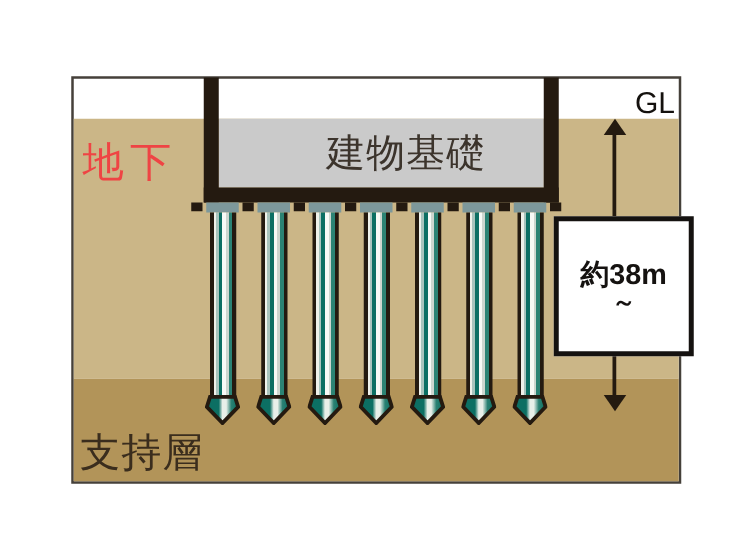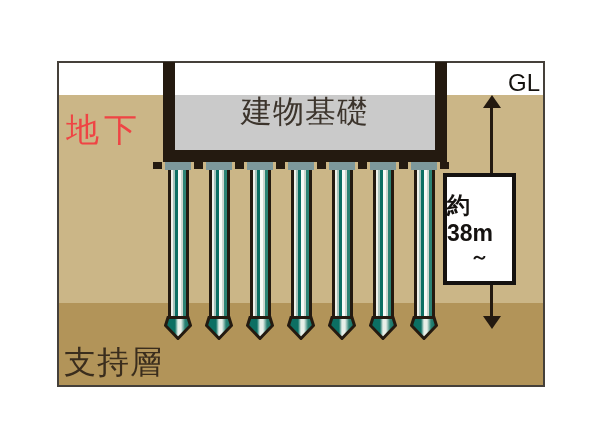--- a/index.html
+++ b/index.html
@@ -19,23 +19,23 @@
   
   .soil-upper   { left:59px; top:95px;  width:484px; height:208px; background:var(--soil-upper,#cbb687); }
   .soil-support { left:59px; top:303px; width:484px; height:82px;  background:var(--soil-support,#b29459); }
 
   
   .bldg-interior { left:175px; top:95px; width:260px; height:55px; background:var(--foundation-slab,#cacaca); }
   .bldg-wall-left  { left:163px; top:62px; width:12px; height:100px; background:var(--structure,#241a10); }
   .bldg-wall-right { left:435px; top:62px; width:12px; height:100px; background:var(--structure,#241a10); }
   .bldg-base { left:163px; top:150px; width:284px; height:12px; background:var(--structure,#241a10); }
   .foundation-label {
-    left:175px; top:84px; width:260px; height:55px;
+    left:175px; top:95px; width:260px; height:55px;
     display:flex; align-items:center; justify-content:center;
-    font-size:31px; letter-spacing:1px; color:#3c342c;
+    font-size:31px; letter-spacing:1px; color:#3c342c;padding-left:20px;
   }
 
   
   .tooth { position:absolute; top:162px; width:9px; height:7px; background:var(--structure,#241a10); }
 
   
   .pile { position:absolute; top:162px; width:28px; height:180px; }
   .pile-cap { position:absolute; left:1px; top:0; width:26px; height:8px; background:var(--pile-cap,#7d989b); }
   .pile-shaft {
     position:absolute; left:3.5px; top:8px; width:21px; height:148px;
@@ -61,21 +61,21 @@
   .arrow-head-up   { left:483px; top:95px;  width:0; height:0;
                      border-left:9px solid transparent; border-right:9px solid transparent;
                      border-bottom:13px solid var(--structure,#241a10); }
   .arrow-line-down { left:490px; top:284px; width:3px; height:32px; background:var(--structure,#241a10); }
   .arrow-head-down { left:483px; top:316px; width:0; height:0;
                      border-left:9px solid transparent; border-right:9px solid transparent;
                      border-top:13px solid var(--structure,#241a10); }
 
   
   .depth-box {
-    left:443px; top:173px; width:73px; height:112px; box-sizing:border-box;
+    left:443px; top:173px; width:112px; height:112px; box-sizing:border-box;
     background:#ffffff; border:4px solid #151210;
     display:flex; flex-direction:column; align-items:center; justify-content:center;
     color:#151210; font-weight:bold;
   }
   .depth-value { font-size:23px; line-height:1.2; }
   .depth-tilde { font-size:19px; line-height:1.0; }
 
   .svg-defs { position:absolute; width:0; height:0; }
 </style>
 </head>

